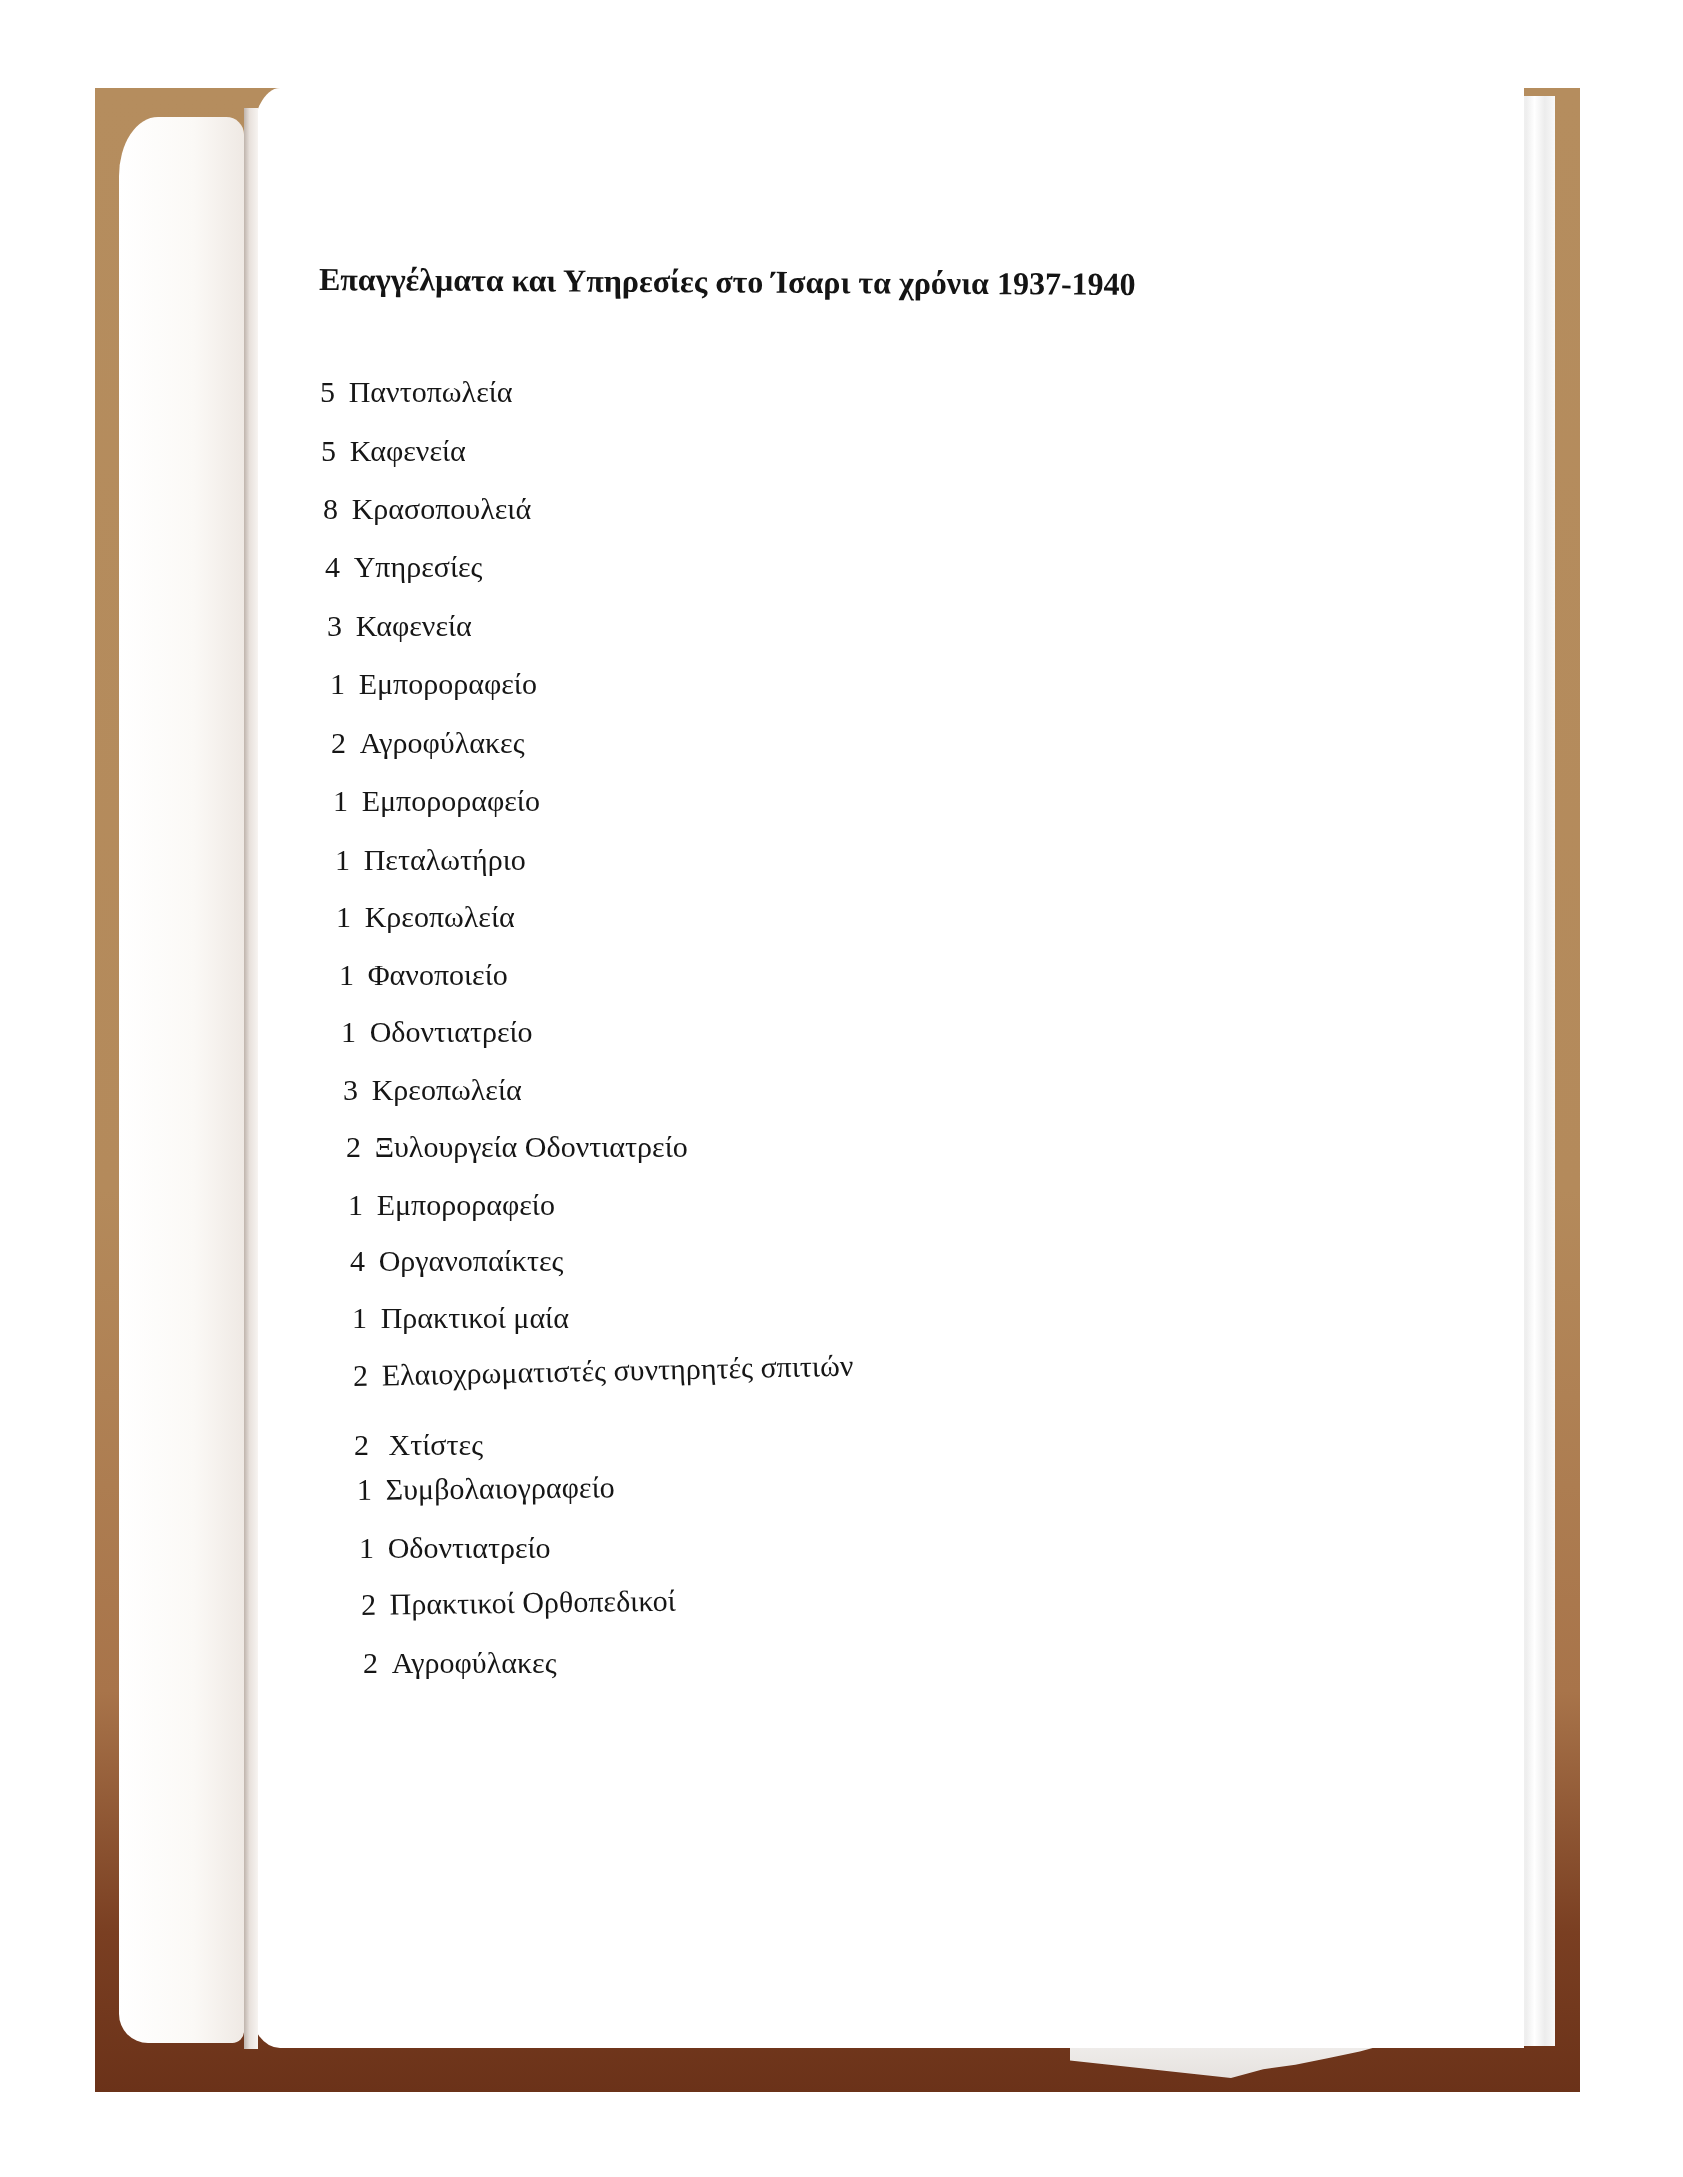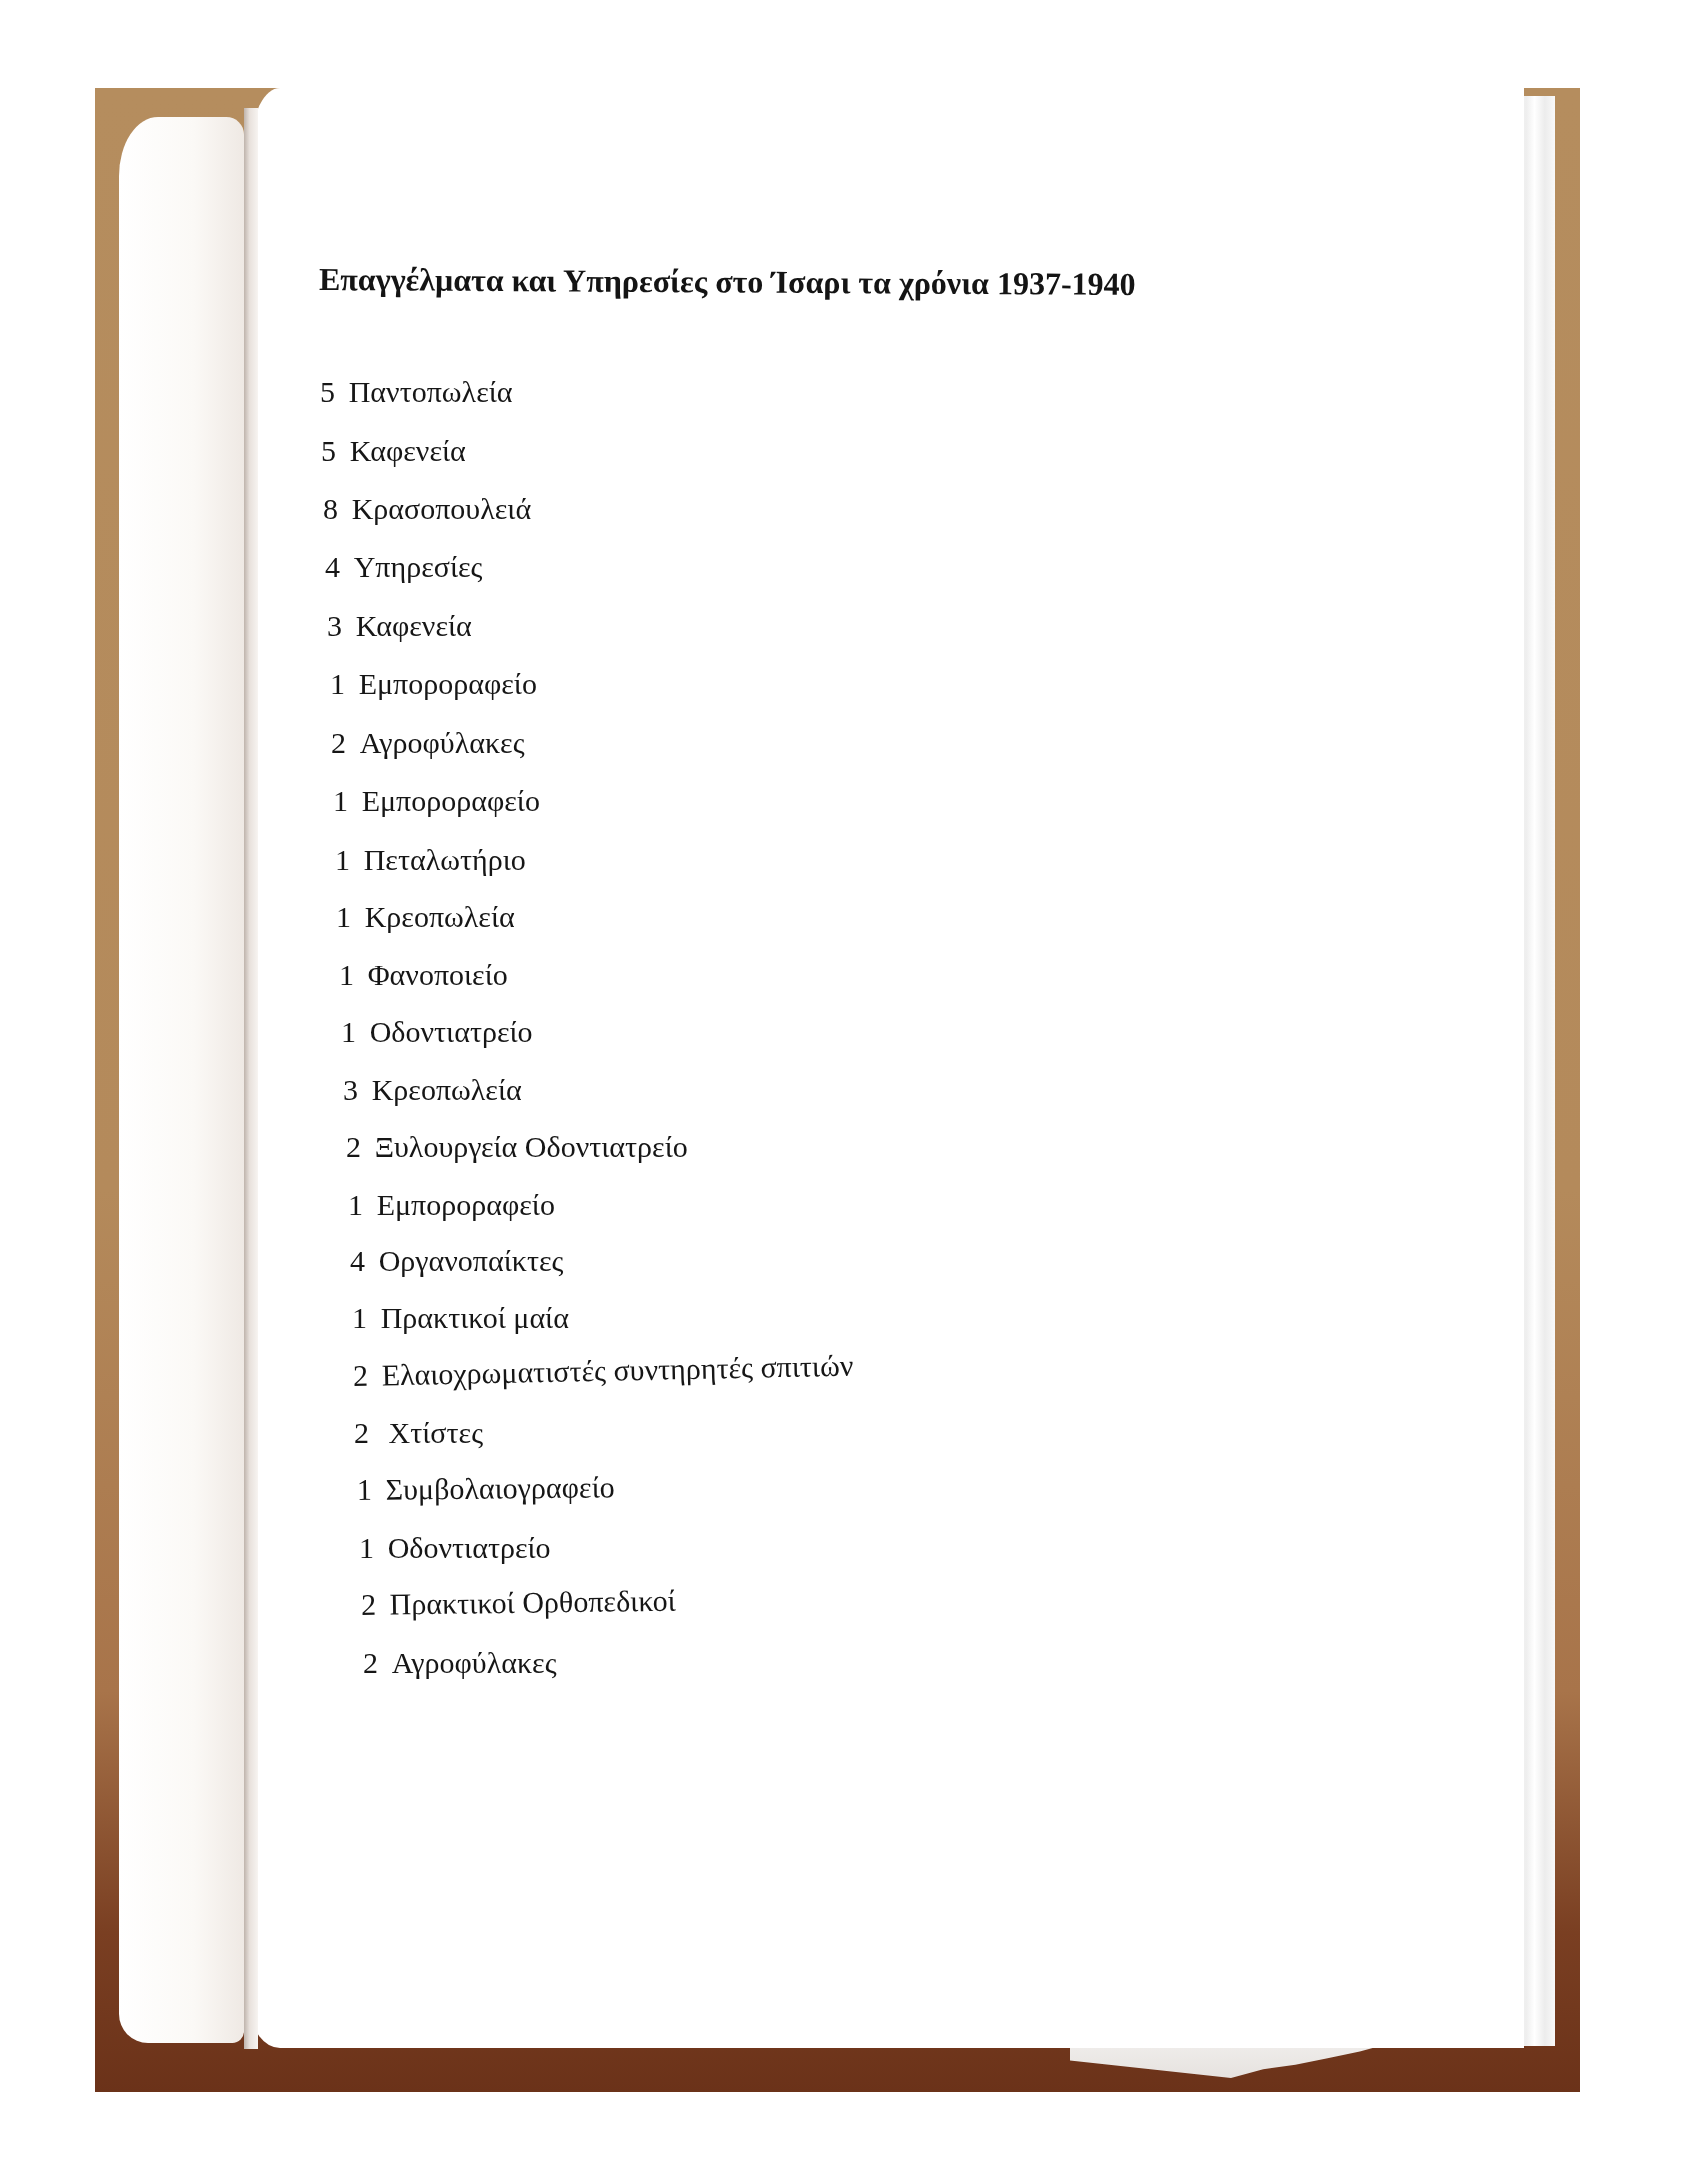--- a/index.html
+++ b/index.html
@@ -179,21 +179,21 @@
   <li class="list-item" style="left:352px; top:1301px;">
     <span class="count">1</span>
     <span class="label">Πρακτικοί μαία</span>
   </li>
   <li class="list-item" style="left:353px; top:1359px; transform: rotate(-1.2deg); transform-origin: left center;">
     <span class="count">2</span>
     <span class="label">Ελαιοχρωματιστές συντηρητές σπιτιών</span>
   </li>
   <li class="list-item" style="left:354px; top:1416px;">
     <span class="count">2</span>
-    <span class="label" style="margin-left:5.9px;"> Χτίστες</span>
+    <span class="label" style="margin-left:5.9px;margin-top:12px;"> Χτίστες</span>
   </li>
   <li class="list-item" style="left:357px; top:1473px; transform: rotate(-0.6deg); transform-origin: left center;">
     <span class="count">1</span>
     <span class="label">Συμβολαιογραφείο</span>
   </li>
   <li class="list-item" style="left:359px; top:1531px;">
     <span class="count">1</span>
     <span class="label">Οδοντιατρείο</span>
   </li>
   <li class="list-item" style="left:361px; top:1588px; transform: rotate(-0.8deg); transform-origin: left center;">

